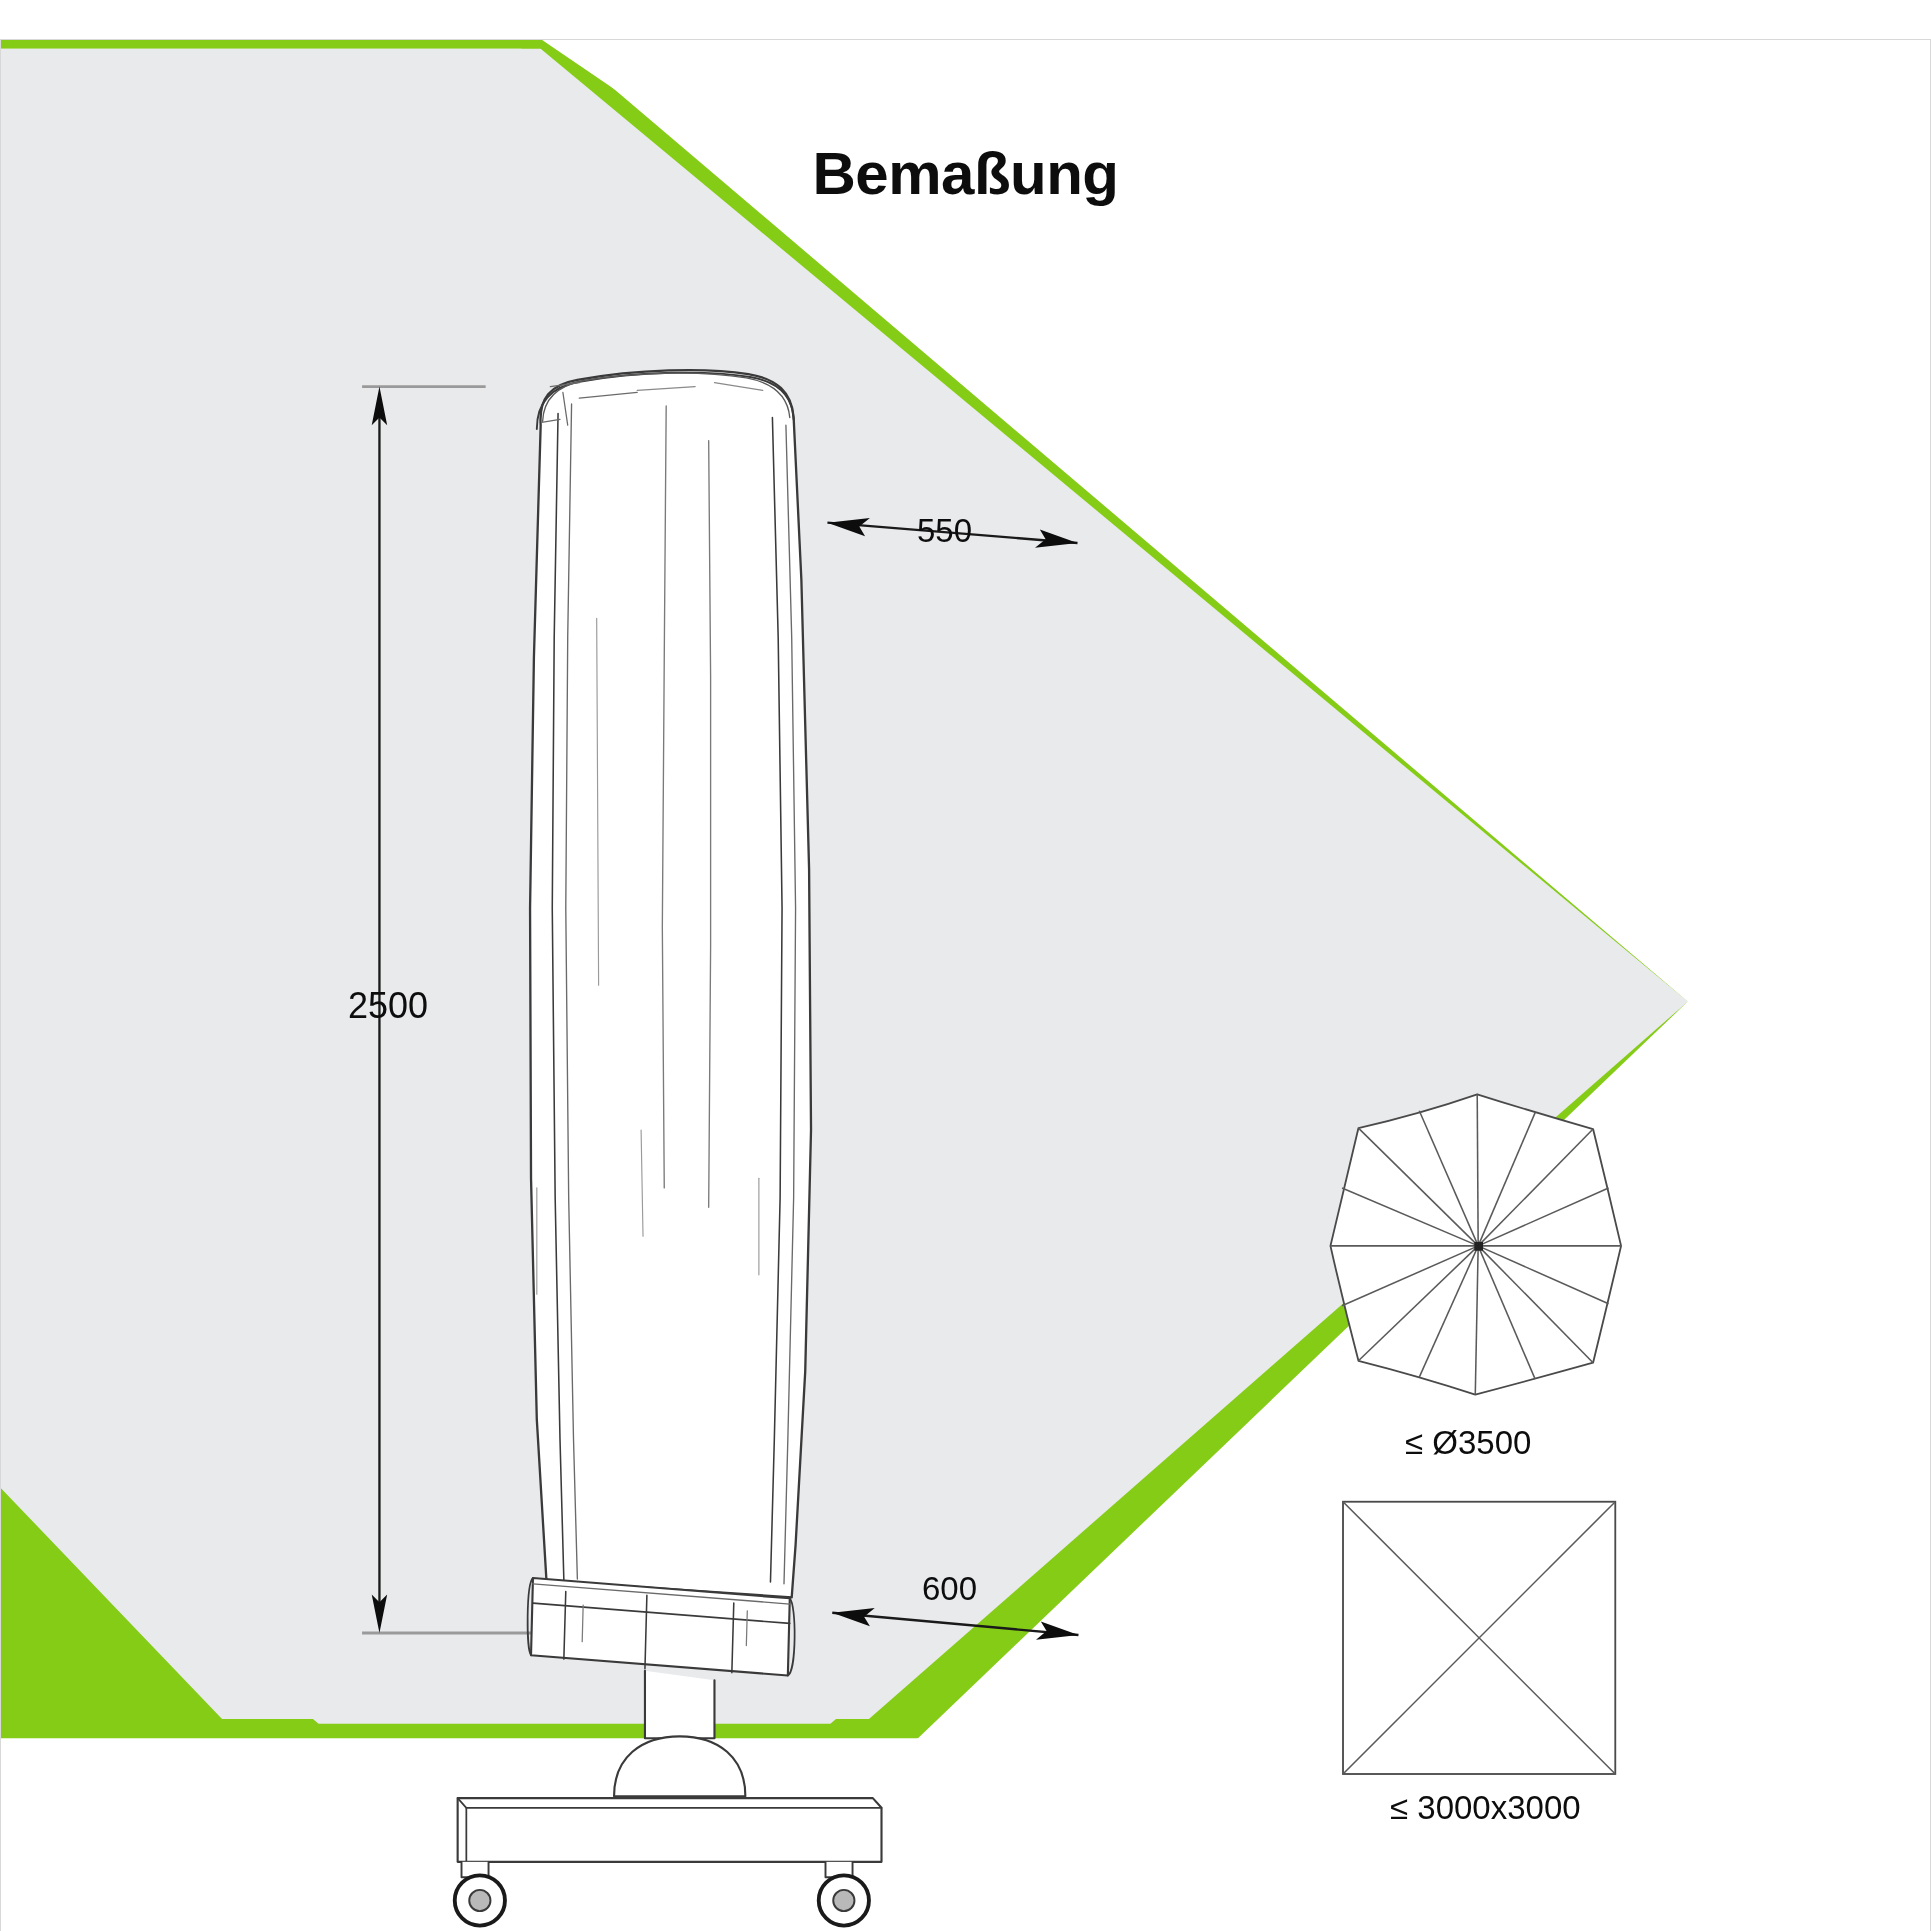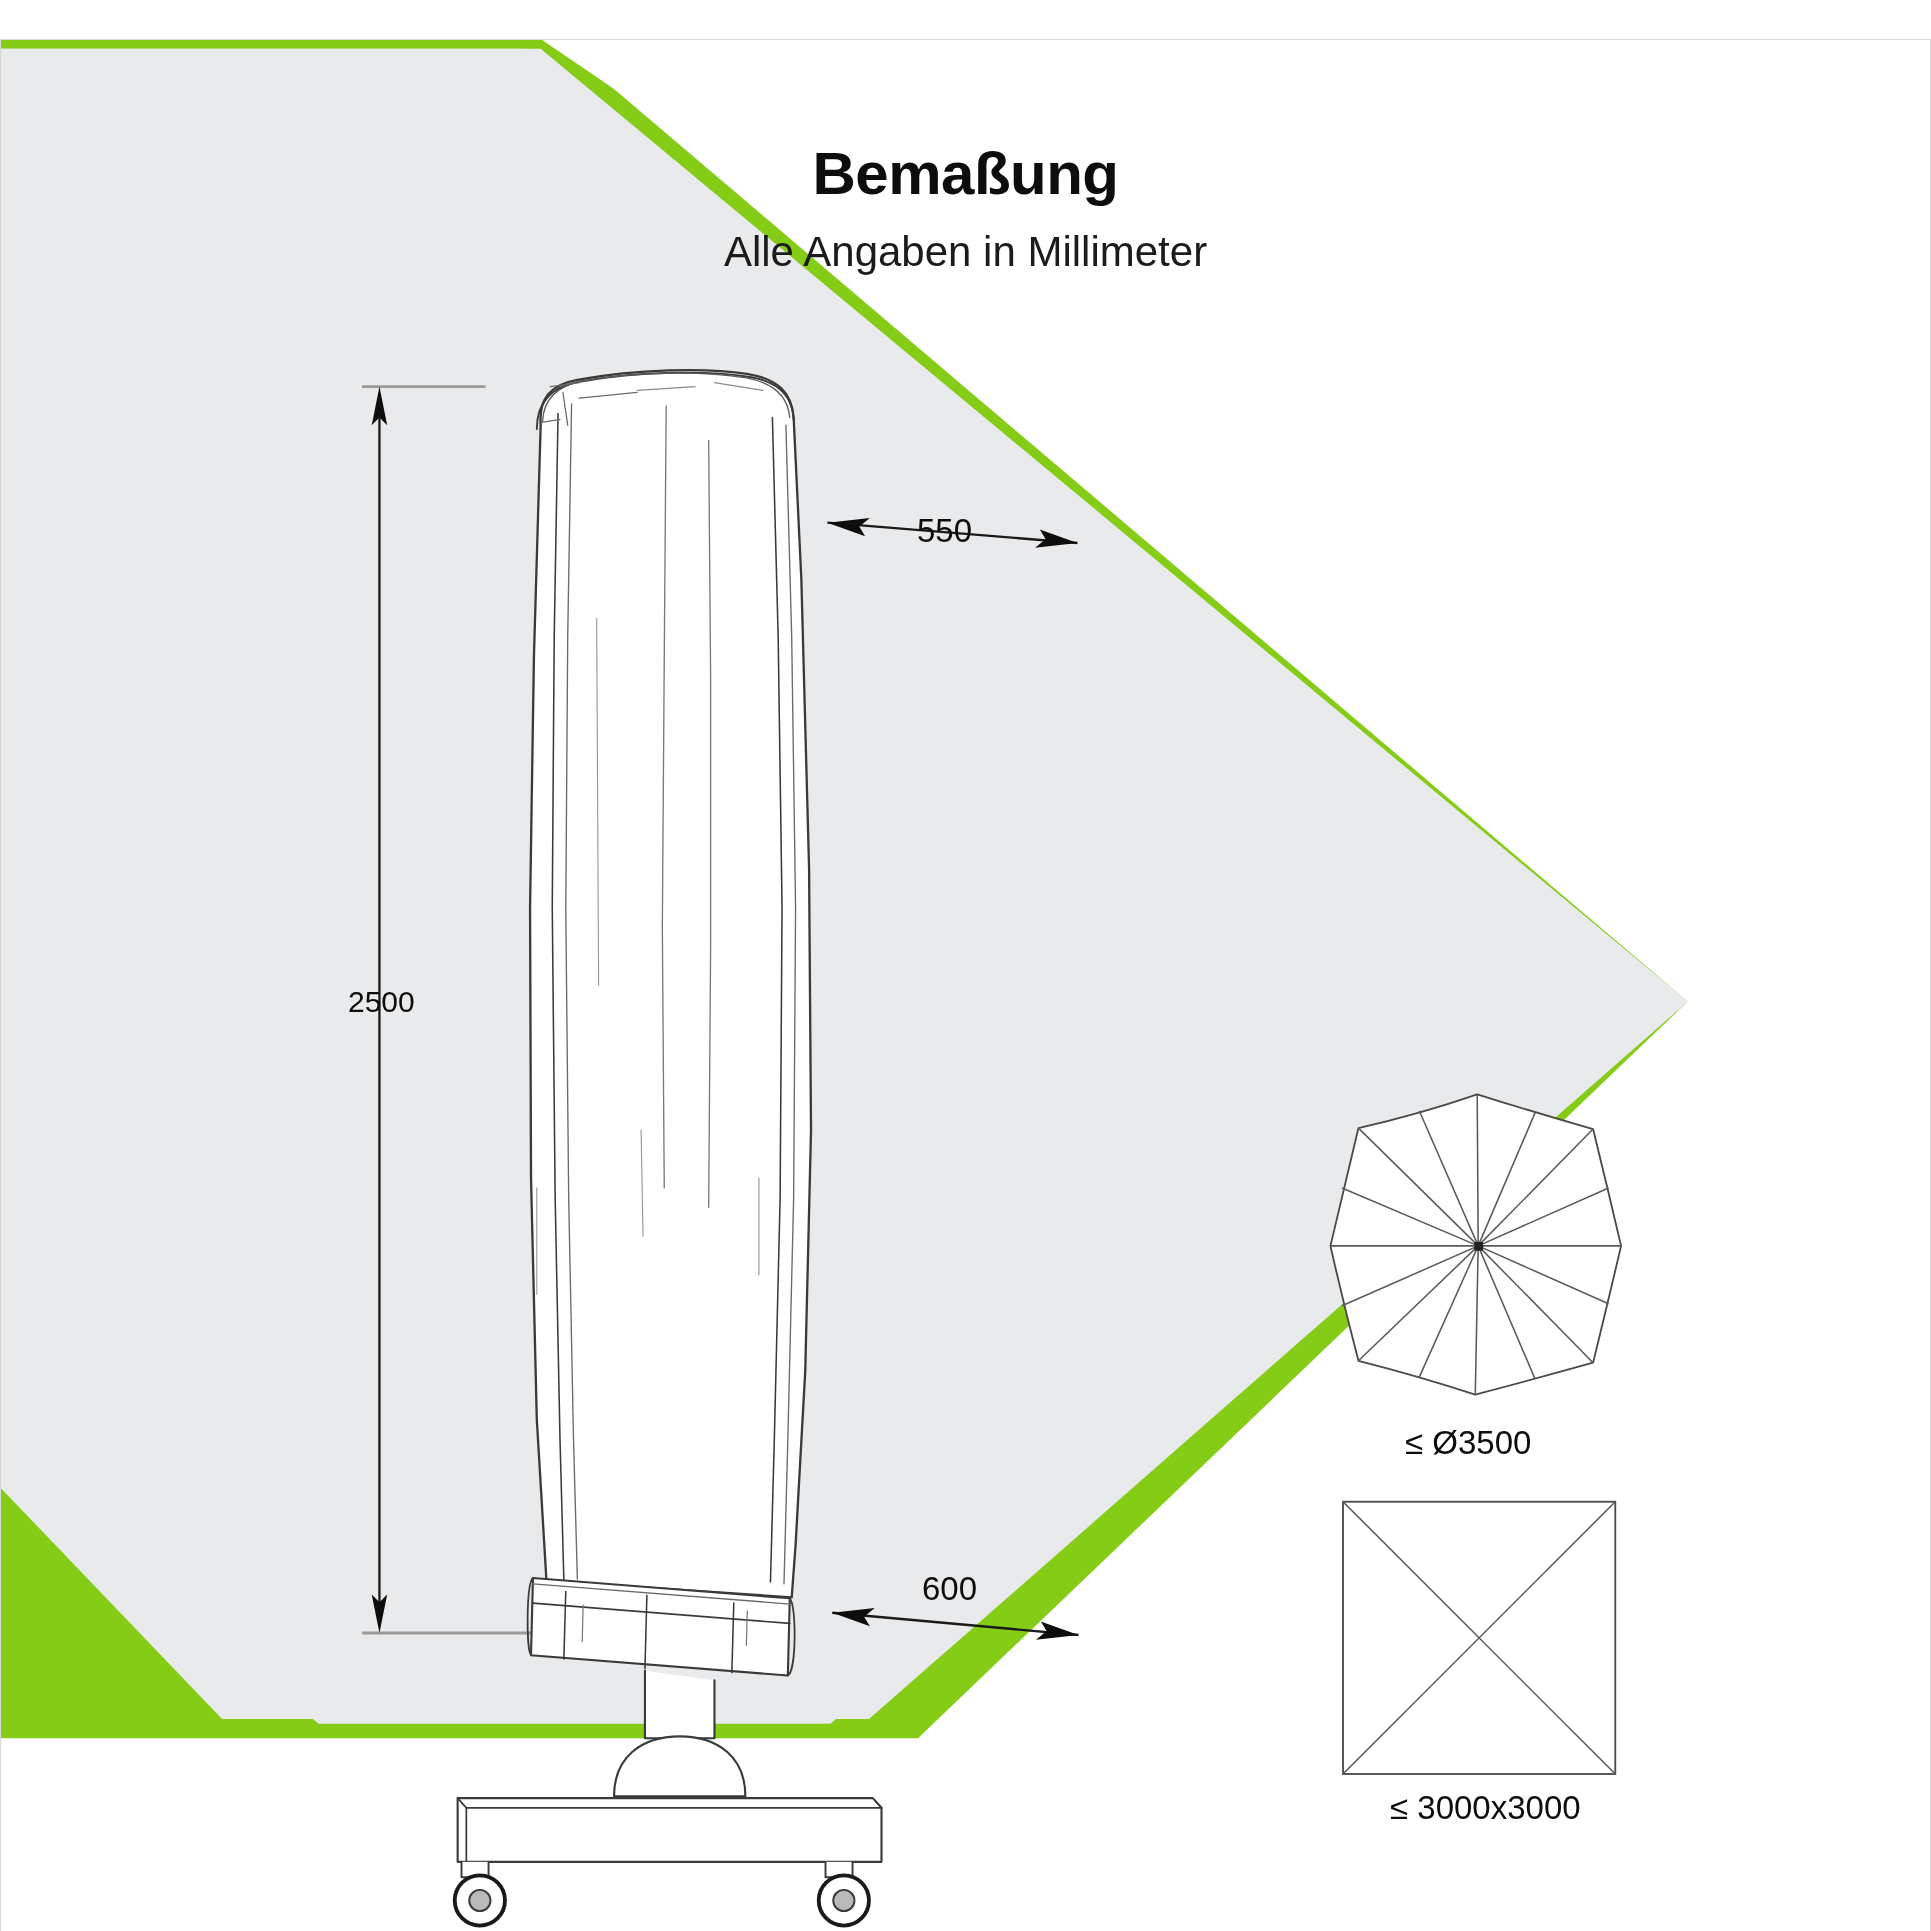--- a/index.html
+++ b/index.html
@@ -55,21 +55,21 @@
     top: 189px;
     width: 1931px;
     text-align: center;
     font-size: 42px;
     font-weight: normal;
     color: #1b1b1b;
   }
   #dim-height-label {
     left: 348px;
     top: 946px;
-    font-size: 30px;
+    font-size: 36px;
   }
   #dim-width-label {
     left: 917px;
     top: 473px;
     font-size: 33px;
   }
   #dim-base-label {
     left: 922px;
     top: 1531px;
     font-size: 33px;
@@ -242,21 +242,20 @@
     <g fill="#ffffff" stroke="#4a4a4a" stroke-width="1.9" stroke-linejoin="miter">
       <rect x="1391" y="1515" width="282" height="282"></rect>
       <line x1="1391" y1="1515" x2="1673" y2="1797" stroke="#5a5a5a" stroke-width="1.6"></line>
       <line x1="1673" y1="1515" x2="1391" y2="1797" stroke="#5a5a5a" stroke-width="1.6"></line>
     </g>
 
   </svg>
 
   <div class="txt" id="title">Bemaßung</div>
 
-  <div class="txt" id="subtitle">Alle Angaben in Millimeter</div>
 
   <div class="txt" id="dim-height-label">2500</div>
 
   <div class="txt" id="dim-width-label">550</div>
 
   <div class="txt" id="dim-base-label">600</div>
 
   <div class="txt" id="octagon-label">≤ Ø3500</div>
 
   <div class="txt" id="square-label">≤ 3000x3000</div>

